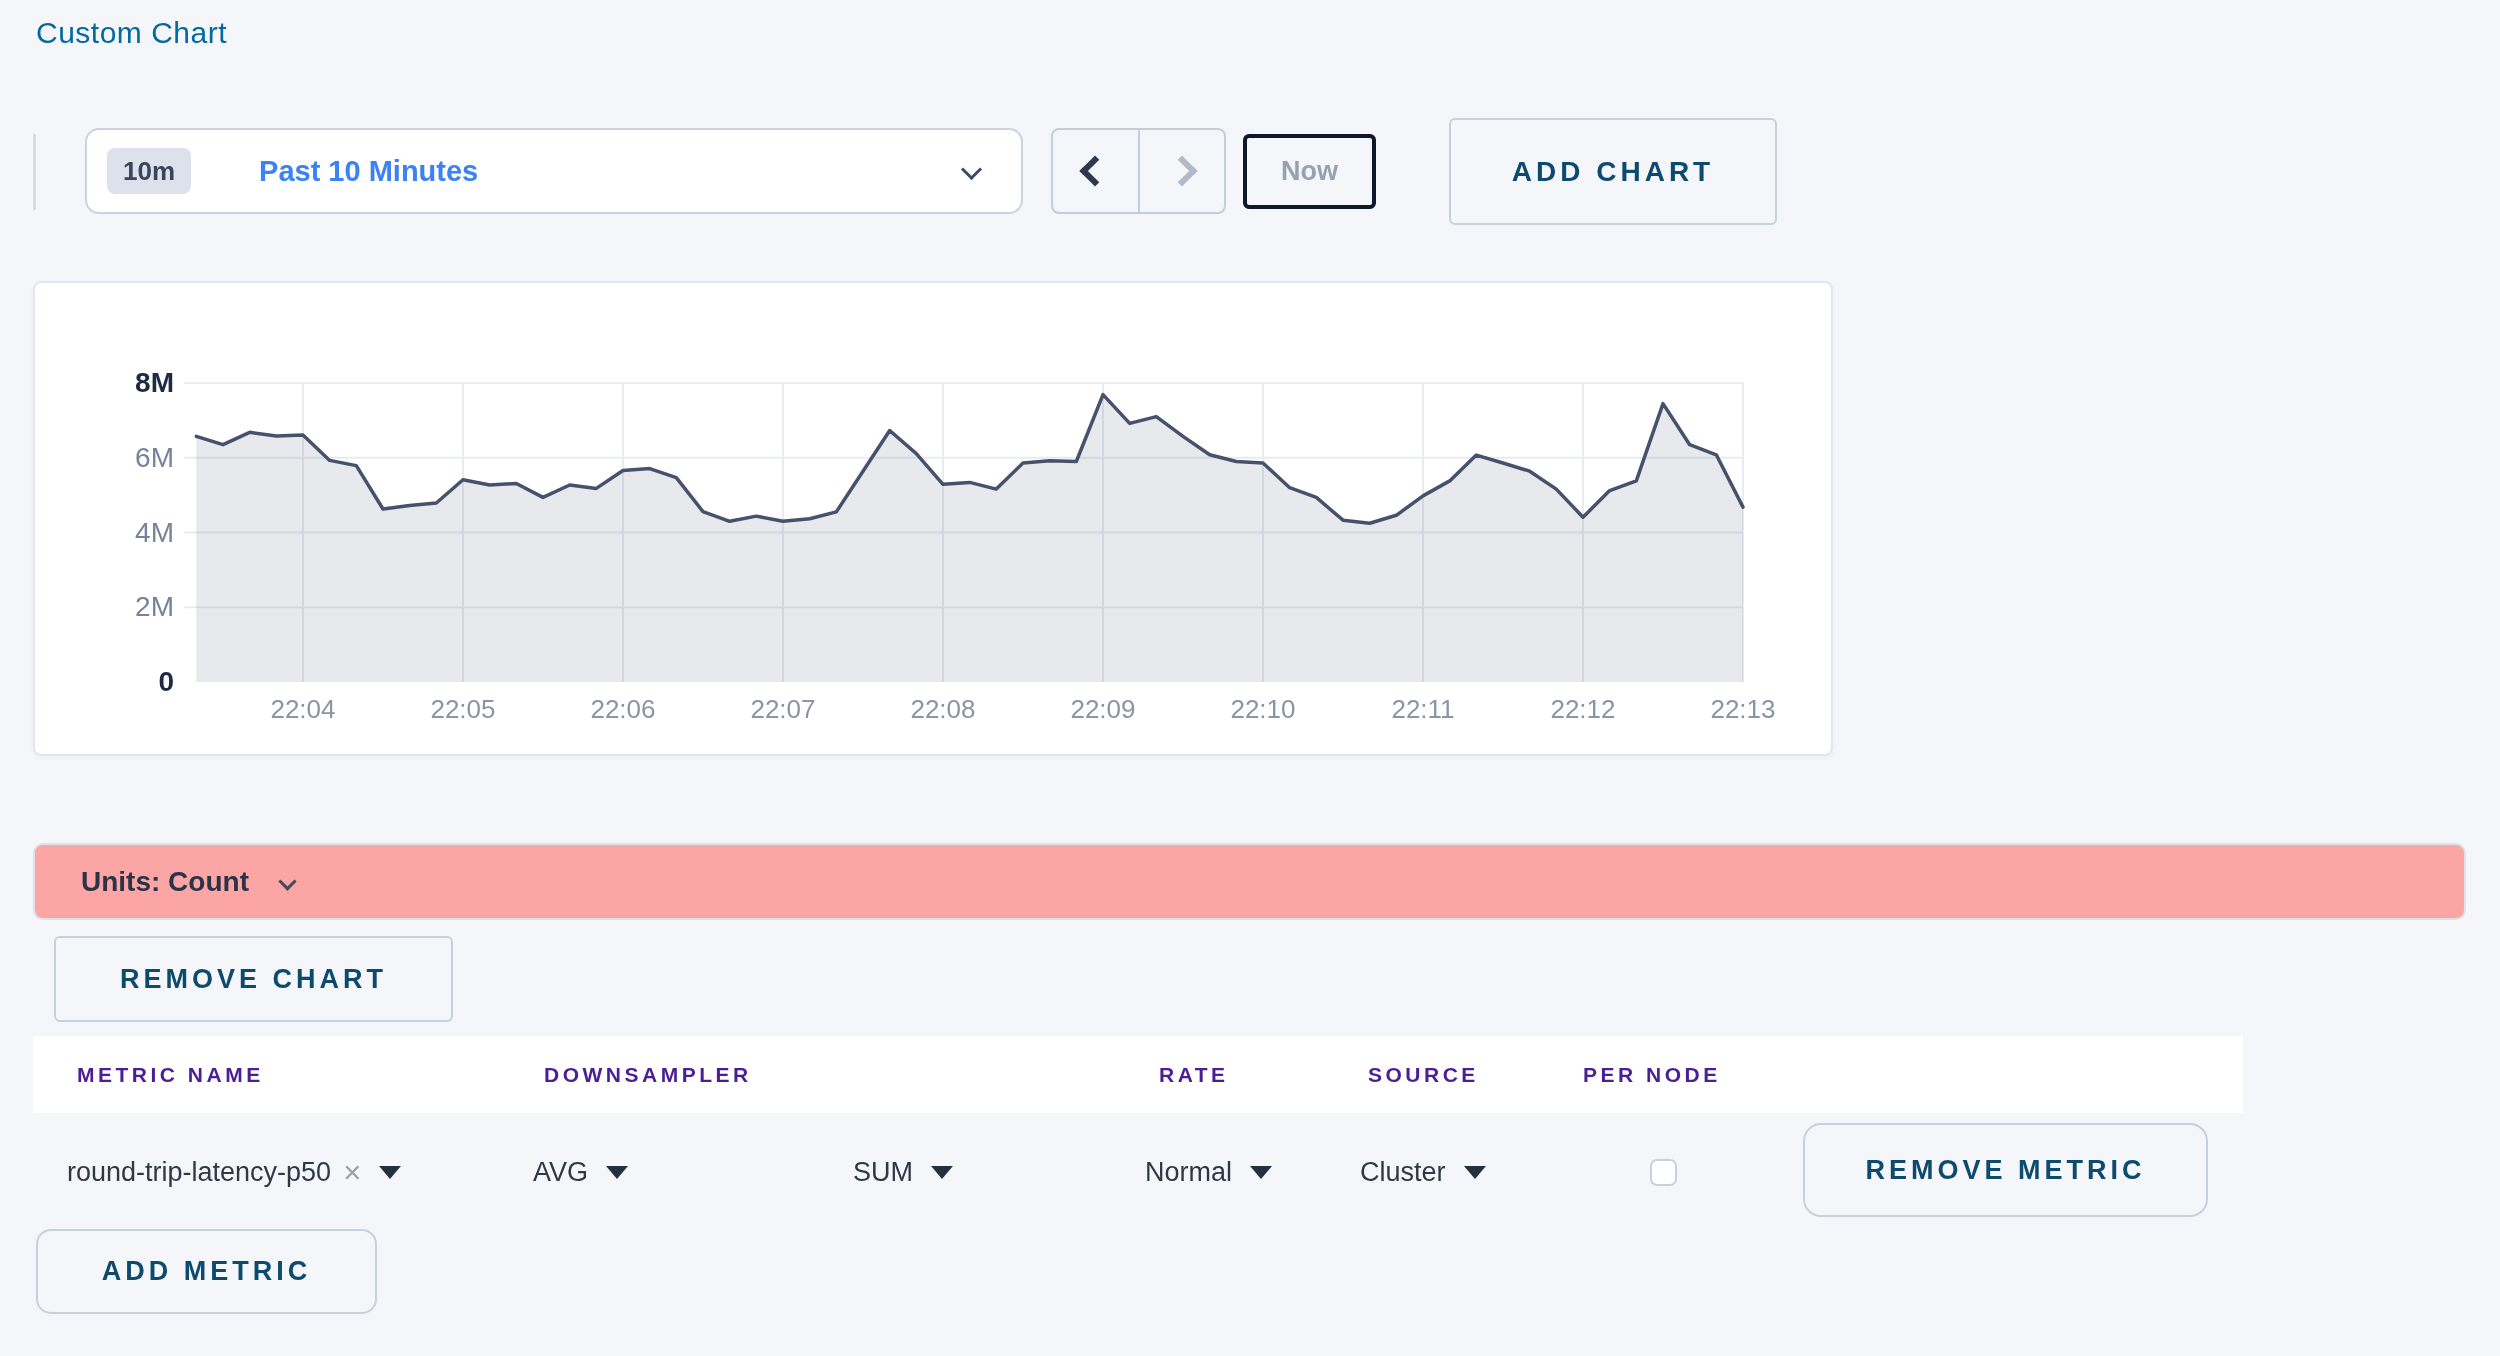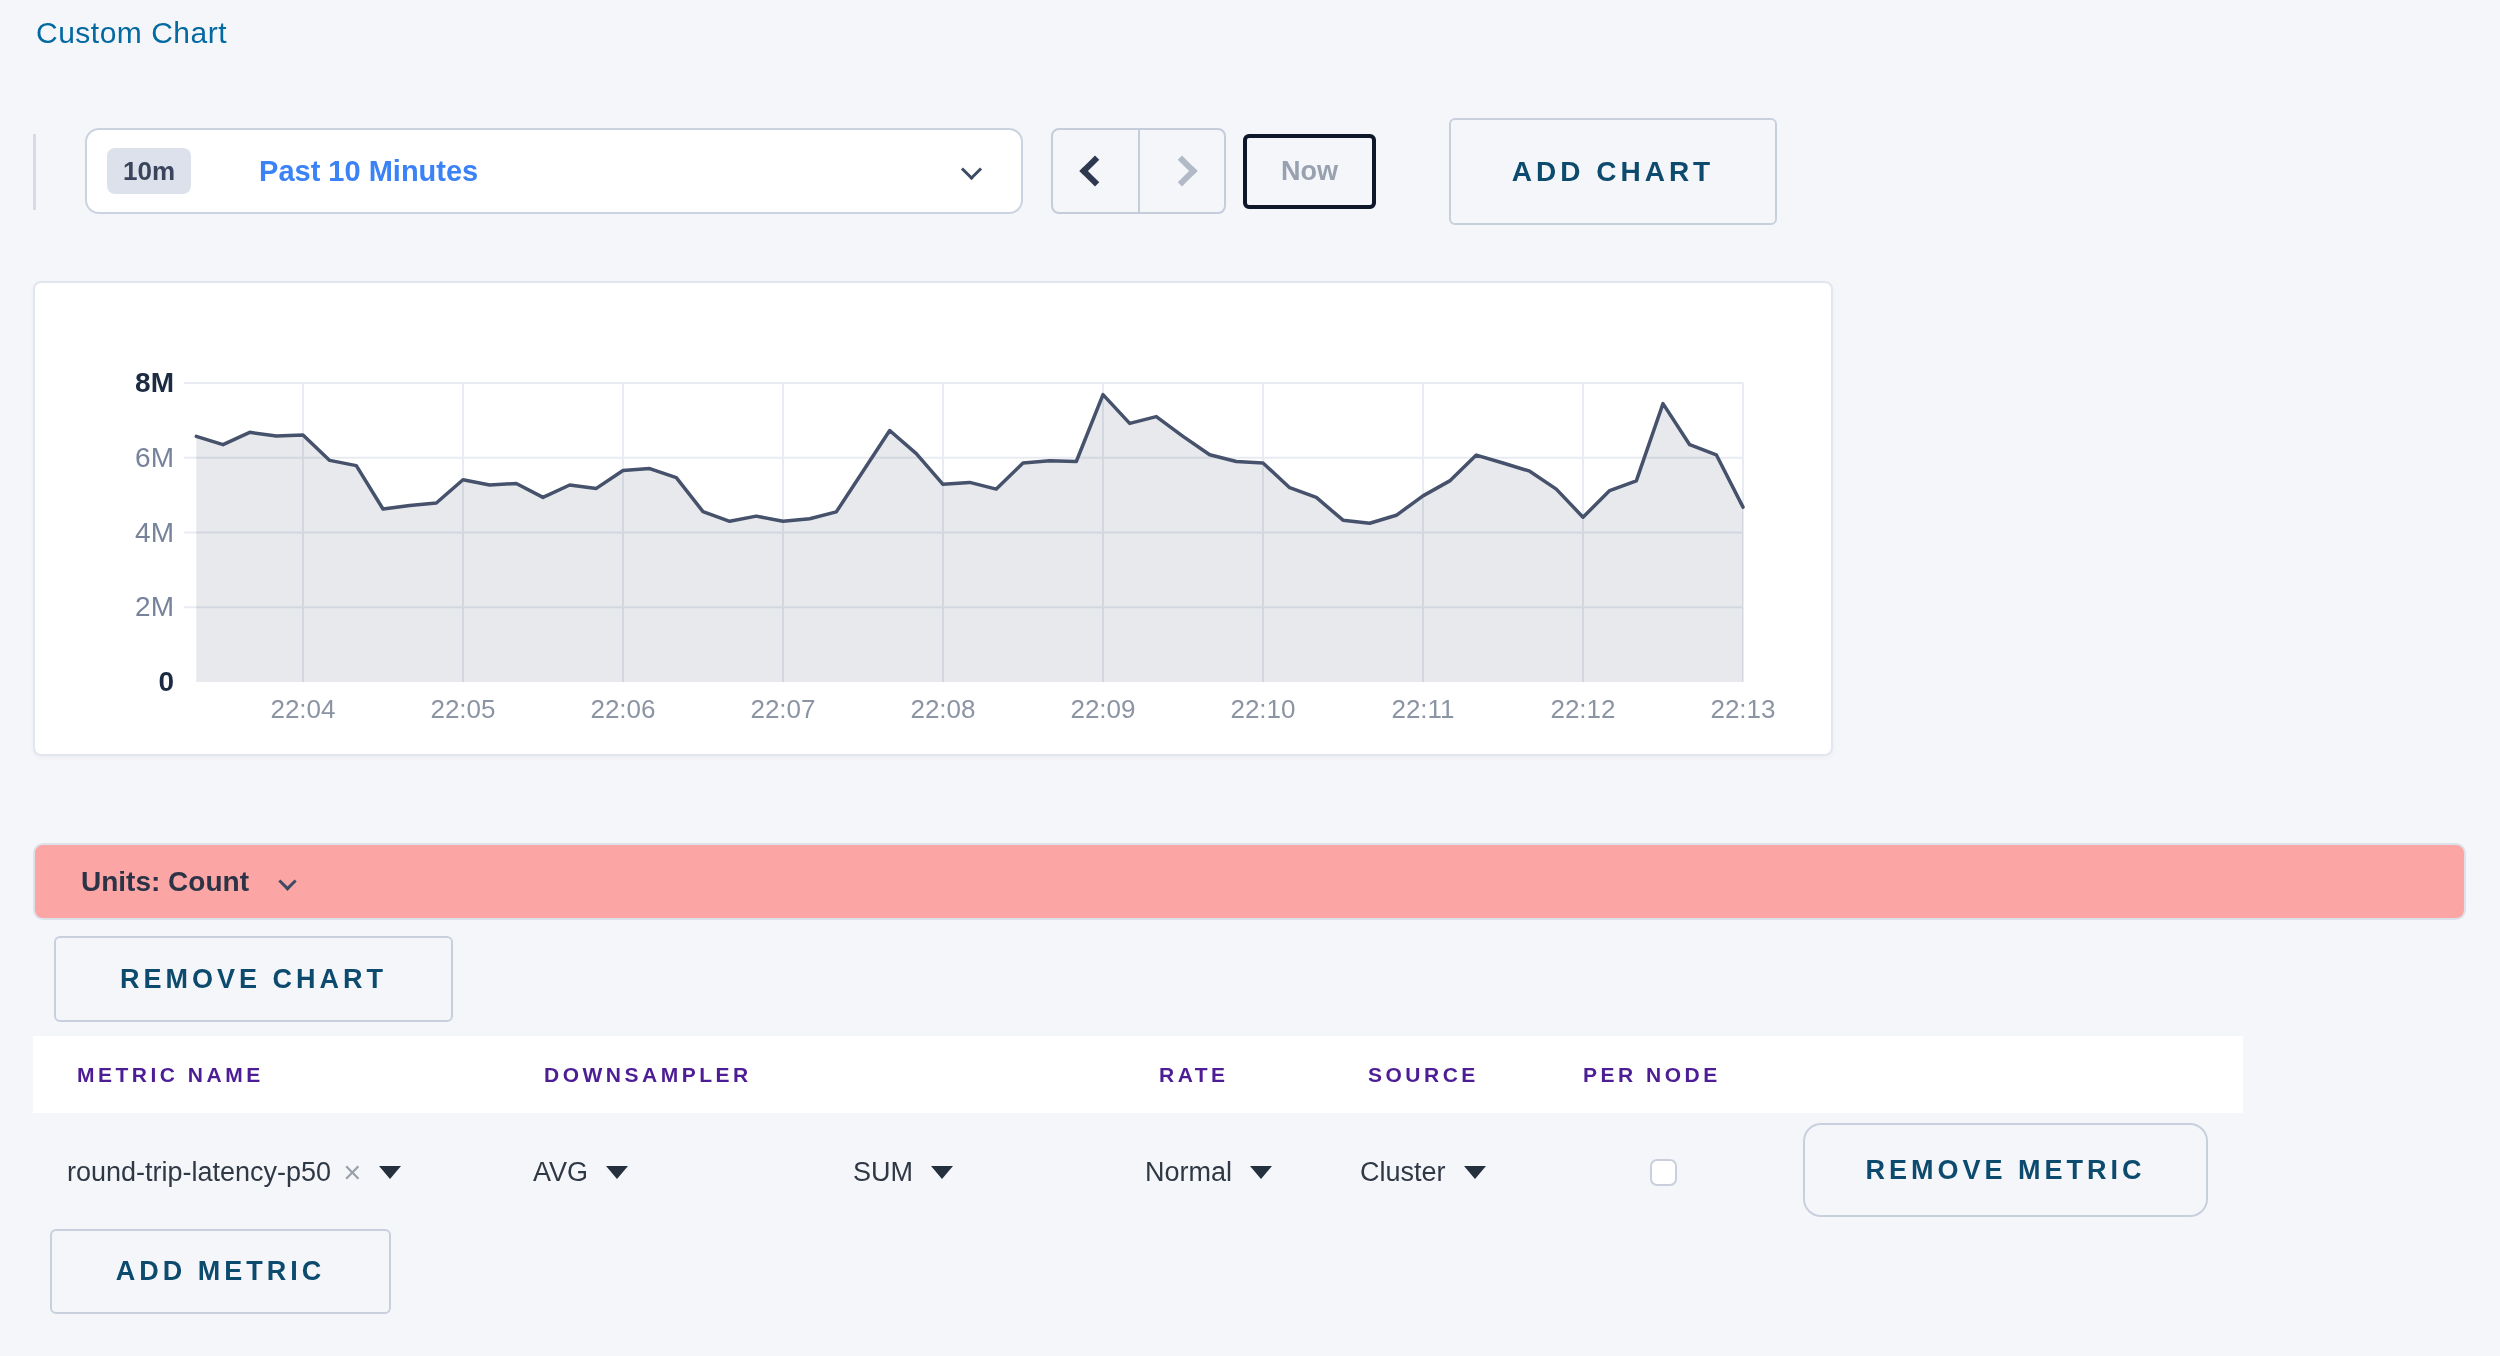--- a/index.html
+++ b/index.html
@@ -91,21 +91,21 @@
   .caret-down {
     width:0; height:0; margin-left:18px;
     border-left:11px solid transparent; border-right:11px solid transparent;
     border-top:13px solid #25303f;
   }
   .checkbox {
     position:absolute; left:1650px; top:1159px; width:27px; height:27px;
     background:#ffffff; border:2px solid #c9d0db; border-radius:7px; cursor:pointer;
   }
   .remove-metric-btn { position:absolute; left:1803px; top:1123px; width:405px; height:94px;border-radius:18px; }
-  .add-metric-btn { position:absolute; left:50px; top:1229px; width:341px; height:85px; }
+  .add-metric-btn { position:absolute; left:36px; top:1229px; width:341px; height:85px;border-radius:15px; }
 </style>
 </head>
 <body>
 
 <div class="page">
 
   <h1 class="page-title">Custom Chart</h1>
 
   <div class="toolbar-divider"></div>
 

